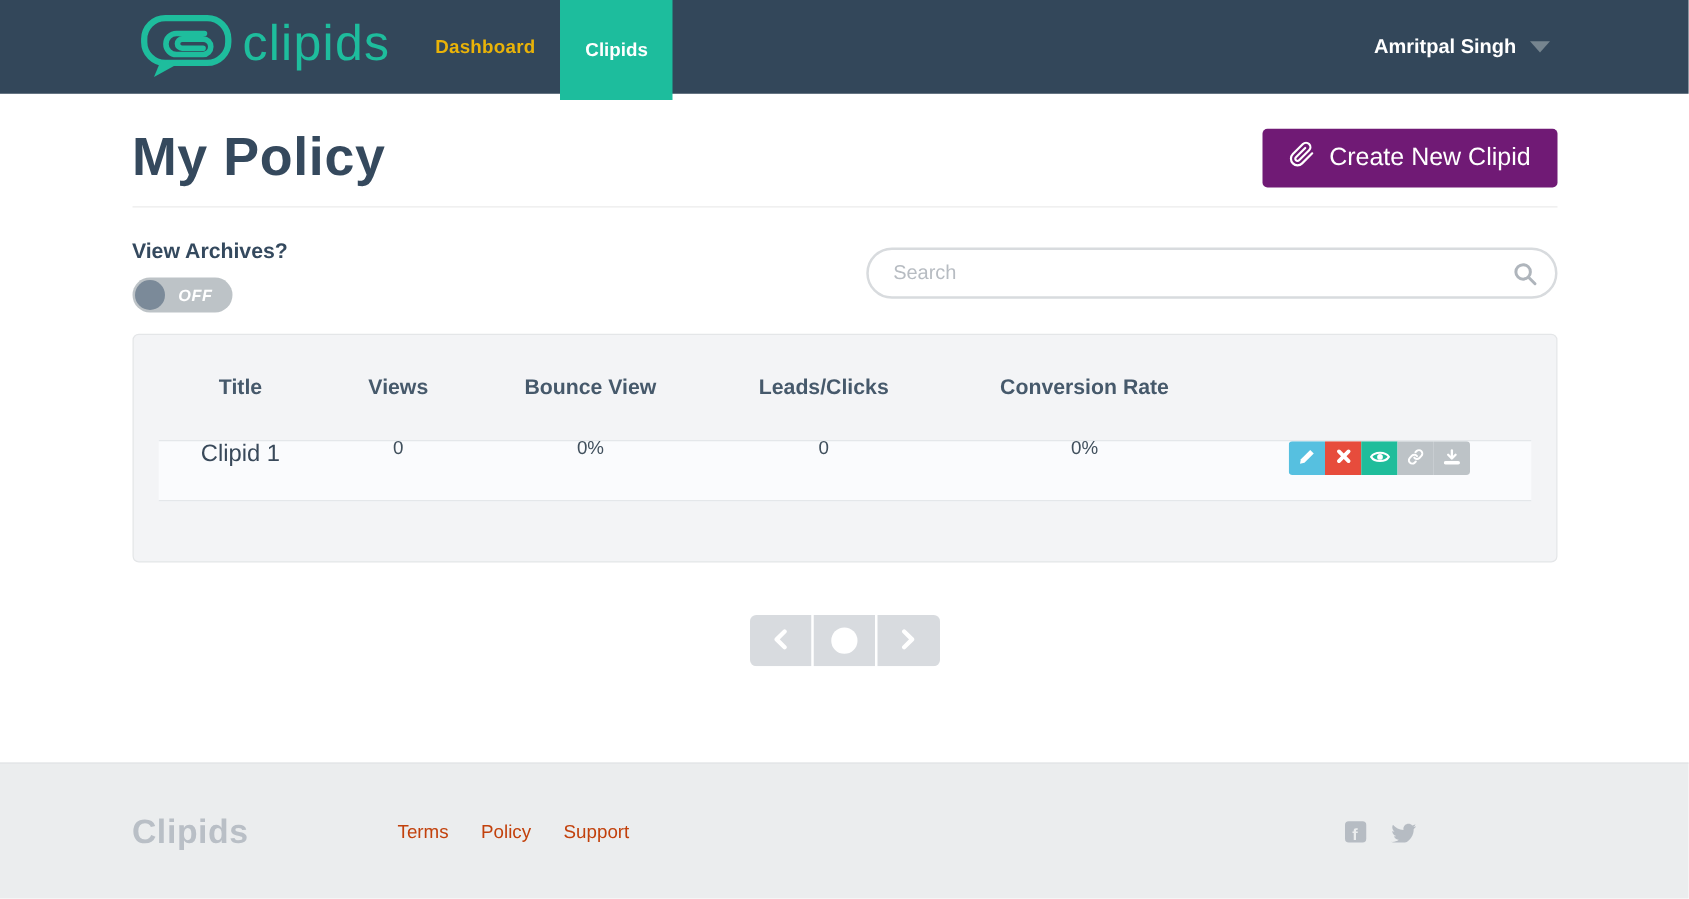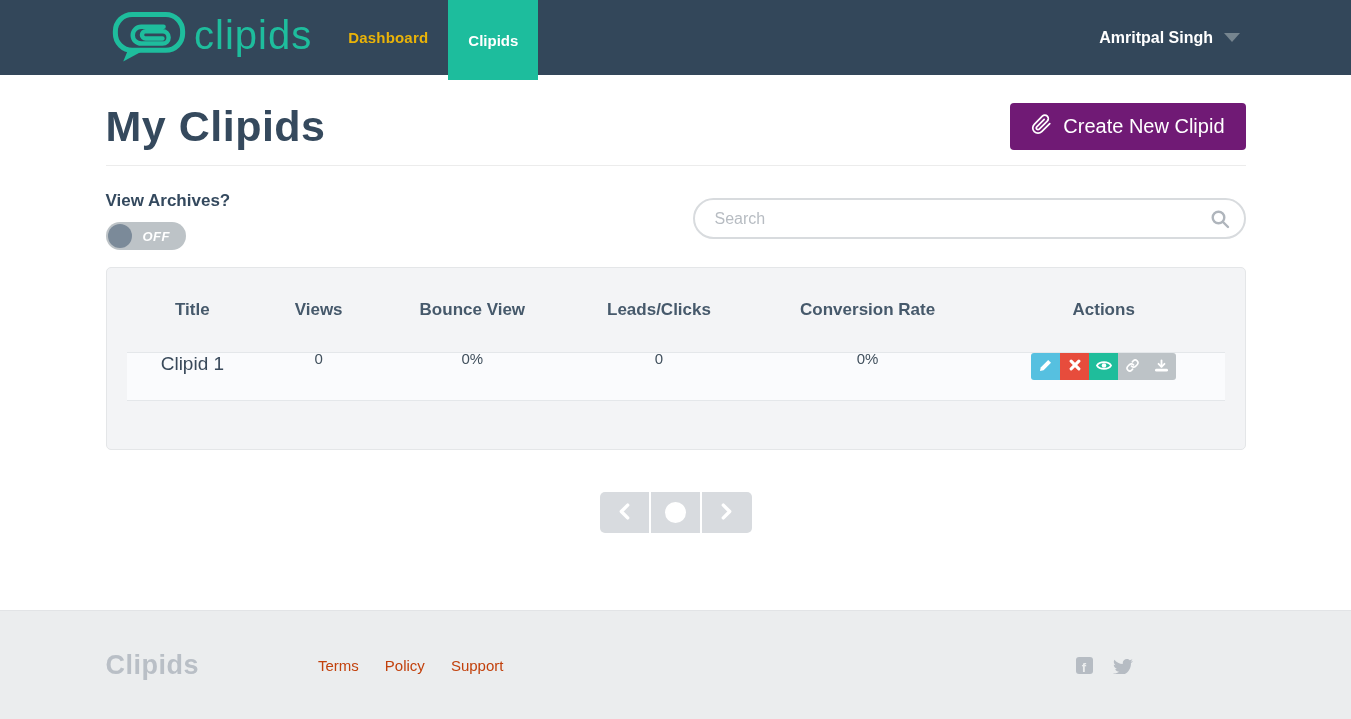--- a/index.html
+++ b/index.html
@@ -174,21 +174,21 @@
   <div class="user-box">
     <span class="user-name">Amritpal Singh</span>
     <span class="caret-down"></span>
   </div>
 </div>
 
 <div class="main">
   <div class="container">
 
     <div class="page-head">
-      <h1 class="page-title">My Clipids</h1>
+      <h1 class="page-title">My Policy</h1>
       <button class="create-btn">
         <span>
           <svg width="21" height="21" viewBox="0 0 24 24" fill="none" stroke="#ffffff" stroke-width="2" stroke-linecap="round" stroke-linejoin="round">
             <path d="M21.44 11.05l-9.19 9.19a6 6 0 0 1-8.49-8.49l9.19-9.19a4 4 0 0 1 5.66 5.66l-9.2 9.19a2 2 0 0 1-2.83-2.83l8.49-8.48"></path>
           </svg>
         </span>
         <span>Create New Clipid</span>
       </button>
     </div>
 
@@ -214,21 +214,20 @@
       </div>
     </div>
 
     <div class="panel">
       <div class="thead">
         <div class="col c1 th">Title</div>
         <div class="col c2 th">Views</div>
         <div class="col c3 th">Bounce View</div>
         <div class="col c4 th">Leads/Clicks</div>
         <div class="col c5 th">Conversion Rate</div>
-        <div class="col c6 th">Actions</div>
       </div>
 
       <div class="trow">
         <div class="col c1 cell-title">Clipid 1</div>
         <div class="col c2 cell-val">0</div>
         <div class="col c3 cell-val">0%</div>
         <div class="col c4 cell-val">0</div>
         <div class="col c5 cell-val">0%</div>
         <div class="col c6">
           <span class="btn-group">

